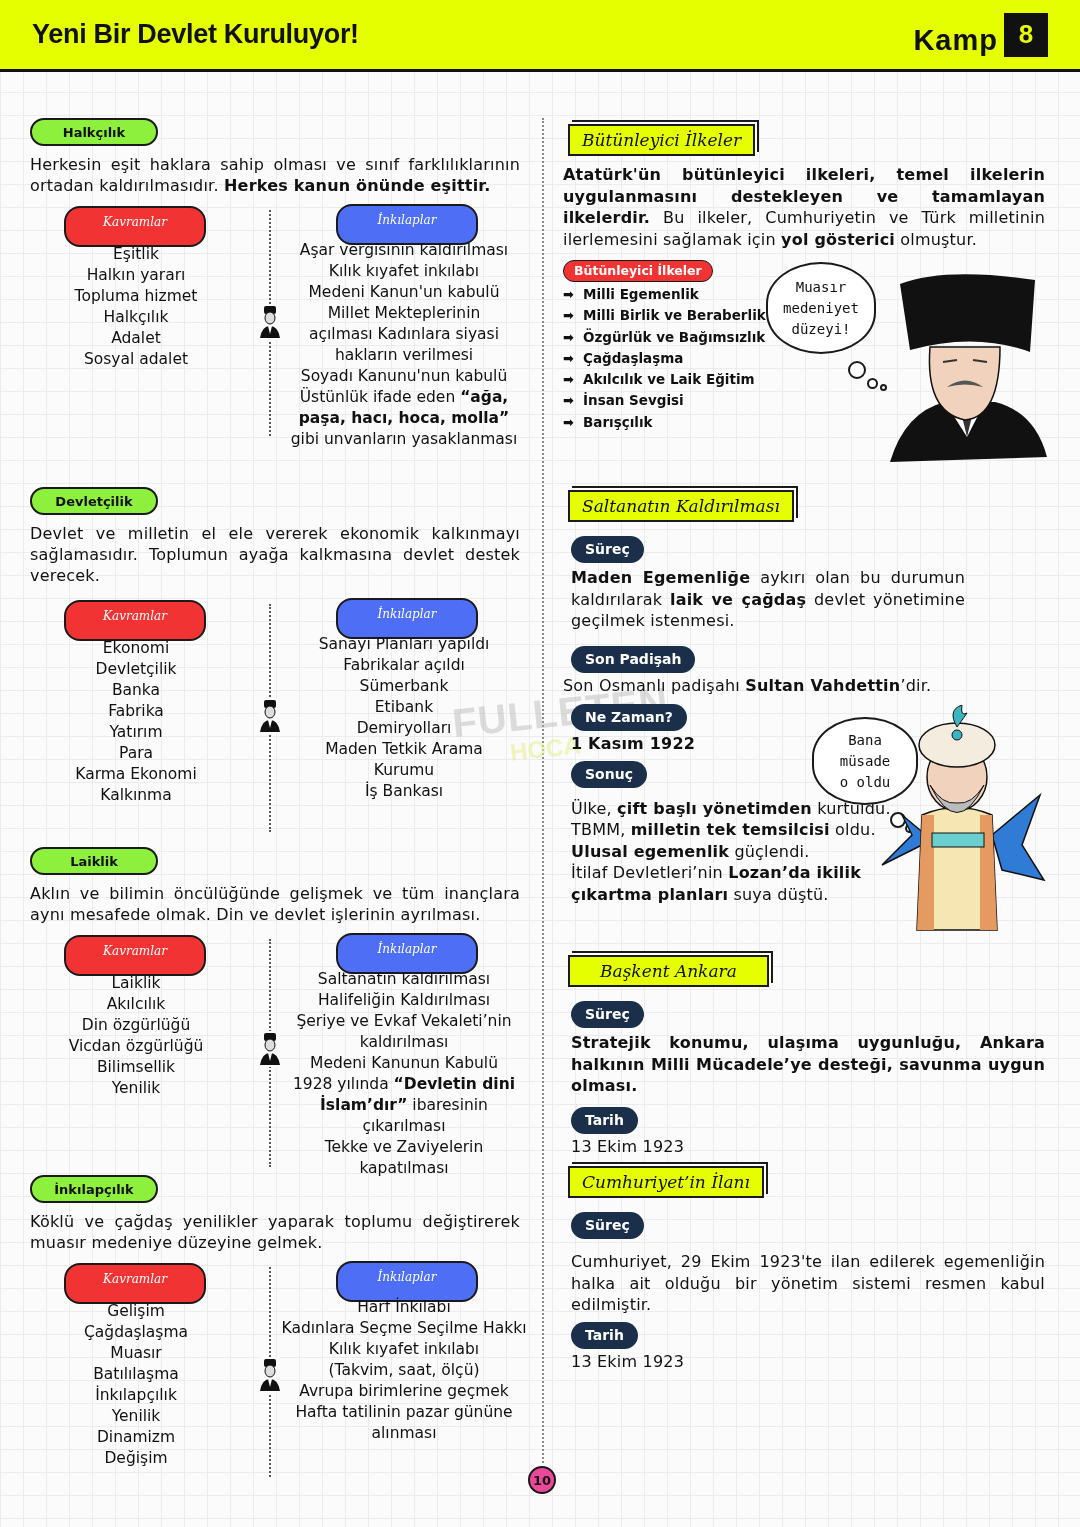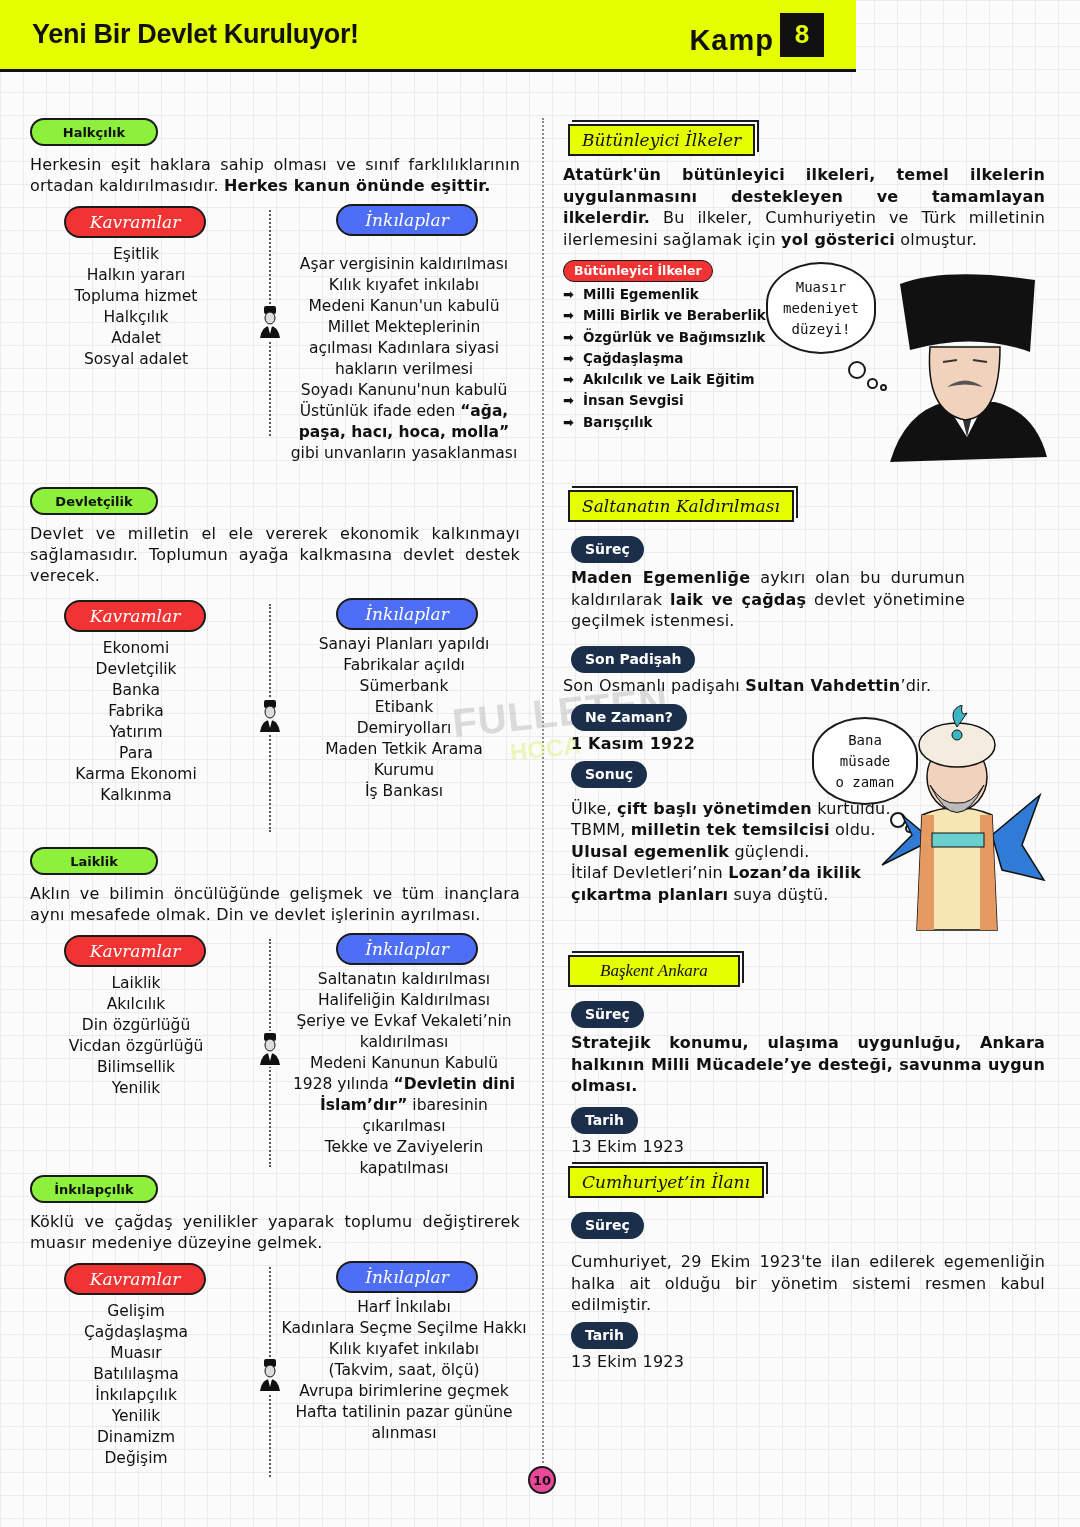--- a/index.html
+++ b/index.html
@@ -9,21 +9,21 @@
     color: #111;
     background-color: #fbfbfb;
     background-image:
       linear-gradient(to right, #ececec 1px, transparent 1px),
       linear-gradient(to bottom, #ececec 1px, transparent 1px);
     background-size: 23px 23px;
     position: relative;
     overflow: hidden;
   }
   .header {
-    position: absolute; left: 0; top: 0; width: 856px; height: 72px;
+    position: absolute; left: 0; top: 0; width: 1080px; height: 72px;
     background: #e6ff00;
     border-bottom: 3px solid #111;
     display: flex; align-items: center; justify-content: space-between;
     padding: 0 32px 0 32px;
   }
   .header-title { font-family: "Liberation Sans", sans-serif; font-weight: 700; font-size: 27px; letter-spacing: -0.3px; }
   .kamp { display: flex; align-items: flex-end; gap: 6px; }
   .kamp-label { font-family: "Liberation Sans", sans-serif; font-weight: 700; font-size: 29px; letter-spacing: 1px; }
   .kamp-num { background: #111; color: #e6ff00; font-family: "Liberation Sans", sans-serif; font-weight: 700; font-size: 26px; width: 44px; height: 44px; display: flex; align-items: center; justify-content: center; }
 
@@ -33,22 +33,22 @@
   .principle { position: absolute; left: 30px; width: 490px; }
   .green-pill {
     display: inline-block; width: 128px; height: 28px; line-height: 25px;
     background: #8cf03c; border: 2px solid #1a1a1a; border-radius: 14px;
     text-align: center; font-weight: 700; font-size: 13px;
   }
   .desc { font-size: 16px; line-height: 21px; margin-top: 8px; text-align: justify; letter-spacing: 0.2px; }
   .desc b { font-weight: 700; }
   .two-col { position: relative; margin-top: 10px; }
   .kav-pill, .ink-pill {
-    position: absolute; width: 142px; height: 32px; border: 2px solid #1a1a1a; border-radius: 16px;
-    color: #fff; text-align: center; line-height: 28px; font-size: 17px; font-family: "DejaVu Serif", serif; font-style: italic;
+    position: absolute; width: 142px; height: 41px; border: 2px solid #1a1a1a; border-radius: 16px;
+    color: #fff; text-align: center; line-height: 28px; font-size: 12px; font-family: "DejaVu Serif", serif; font-style: italic;
   }
   .kav-pill { background: #f23333; left: 34px; }
   .ink-pill { background: #4d6ef5; left: 306px; }
   .kav-list { position: absolute; left: 0; width: 212px; text-align: center; font-size: 15.5px; line-height: 21px; }
   .ink-list { position: absolute; left: 250px; width: 248px; text-align: center; font-size: 15.5px; line-height: 21px; }
   .ink-list b { font-weight: 700; }
   .vline { position: absolute; left: 239px; border-left: 2px dotted #555; }
   .portrait { position: absolute; left: 228px; width: 24px; height: 36px; }
 
   
@@ -126,21 +126,21 @@
       <div>Sosyal adalet</div>
     </div>
     <div class="vline" style="top:4px;height:226px;"></div>
     <svg class="portrait" style="top:98px;" viewBox="0 0 24 36">
       <rect x="2" y="0" width="20" height="36" fill="#fbfbfb"></rect>
       <rect x="6" y="2" width="12" height="8" rx="2" fill="#111"></rect>
       <ellipse cx="12" cy="14" rx="5" ry="6" fill="#ddd" stroke="#111" stroke-width="1"></ellipse>
       <path d="M2 34 Q4 22 12 22 Q20 22 22 34 Z" fill="#111"></path>
       <path d="M10 22 L12 30 L14 22 Z" fill="#fff"></path>
     </svg>
-    <div class="ink-list" style="top:48px;">
+    <div class="ink-list" style="top:34px;">
       <div>Aşar vergisinin kaldırılması</div>
       <div>Kılık kıyafet inkılabı</div>
       <div>Medeni Kanun'un kabulü</div>
       <div>Millet Mekteplerinin</div>
       <div>açılması Kadınlara siyasi</div>
       <div>hakların verilmesi</div>
       <div>Soyadı Kanunu'nun kabulü</div>
       <div><span>Üstünlük ifade eden</span> <b>“ağa, paşa, hacı, hoca, molla”</b></div>
       <div>gibi unvanların yasaklanması</div>
     </div>
@@ -318,41 +318,41 @@
     <div><span>TBMM,</span> <b>milletin tek temsilcisi</b> <span>oldu.</span></div>
     <div><b>Ulusal egemenlik</b> <span>güçlendi.</span></div>
     <div><span>İtilaf Devletleri’nin</span> <b>Lozan’da ikilik</b></div>
     <div><b>çıkartma planları</b> <span>suya düştü.</span></div>
   </div>
 </div>
 
 <div class="cloud" style="left:812px;top:717px;width:106px;height:88px;">
   <span>Bana</span>
   <span>müsade</span>
-  <span>o zaman</span>
+  <span>o oldu</span>
 </div>
 <div class="bubble" style="left:890px;top:812px;width:16px;height:16px;"></div>
 <div class="bubble" style="left:905px;top:824px;width:9px;height:9px;"></div>
 
 <svg style="position:absolute;left:872px;top:705px;width:175px;height:232px;" viewBox="0 0 175 232">
   <path d="M10 160 L40 130 L30 110 L60 135 Z" fill="#2f7bd6" stroke="#111" stroke-width="1.5"></path>
   <path d="M120 130 L168 90 L150 140 L172 175 L130 165 Z" fill="#2f7bd6" stroke="#111" stroke-width="1.5"></path>
   <path d="M45 225 L50 110 Q85 95 120 110 L125 225 Z" fill="#f6e6b4" stroke="#111" stroke-width="1.5"></path>
   <path d="M45 225 L50 110 L62 110 L62 225 Z" fill="#e59a62"></path>
   <path d="M108 225 L108 110 L120 110 L125 225 Z" fill="#e59a62"></path>
   <rect x="60" y="128" width="52" height="14" fill="#6ccfcf" stroke="#111"></rect>
   <ellipse cx="85" cy="72" rx="30" ry="34" fill="#f1d2bd" stroke="#111" stroke-width="1.5"></ellipse>
   <path d="M58 80 Q85 135 112 80 Q100 100 85 98 Q70 100 58 80 Z" fill="#bbb" stroke="#111"></path>
   <ellipse cx="85" cy="40" rx="38" ry="22" fill="#f4ecdf" stroke="#111" stroke-width="1.5"></ellipse>
   <path d="M85 22 Q75 5 90 0 Q88 12 95 8 Q88 18 85 22 Z" fill="#3bb5c2" stroke="#111"></path>
   <circle cx="85" cy="30" r="5" fill="#3bb5c2" stroke="#111"></circle>
 </svg>
 
 <div class="rsec" style="top:955px;">
-  <div class="tag-box" style="left:5px;padding:4px 30px;font-family:Liberation Serif, serif;">Başkent Ankara</div>
+  <div class="tag-box" style="left:5px;padding:4px 30px;">Başkent Ankara</div>
   <div style="margin-top:14px;margin-left:8px;"><span class="navy-pill">Süreç</span></div>
   <p class="rtext" style="margin-top:4px;margin-left:8px;font-weight:700;">Stratejik konumu, ulaşıma uygunluğu, Ankara halkının Milli Mücadele’ye desteği, savunma uygun olması.</p>
   <div style="margin-top:10px;margin-left:8px;"><span class="navy-pill">Tarih</span></div>
   <p class="rtext" style="margin-top:2px;margin-left:8px;">13 Ekim 1923</p>
 </div>
 
 <div class="rsec" style="top:1166px;">
   <div class="tag-box" style="left:5px;">Cumhuriyet’in İlanı</div>
   <div style="margin-top:14px;margin-left:8px;"><span class="navy-pill">Süreç</span></div>
   <p class="rtext" style="margin-top:12px;margin-left:8px;font-weight:400;">Cumhuriyet, 29 Ekim 1923'te ilan edilerek egemenliğin halka ait olduğu bir yönetim sistemi resmen kabul edilmiştir.</p>

